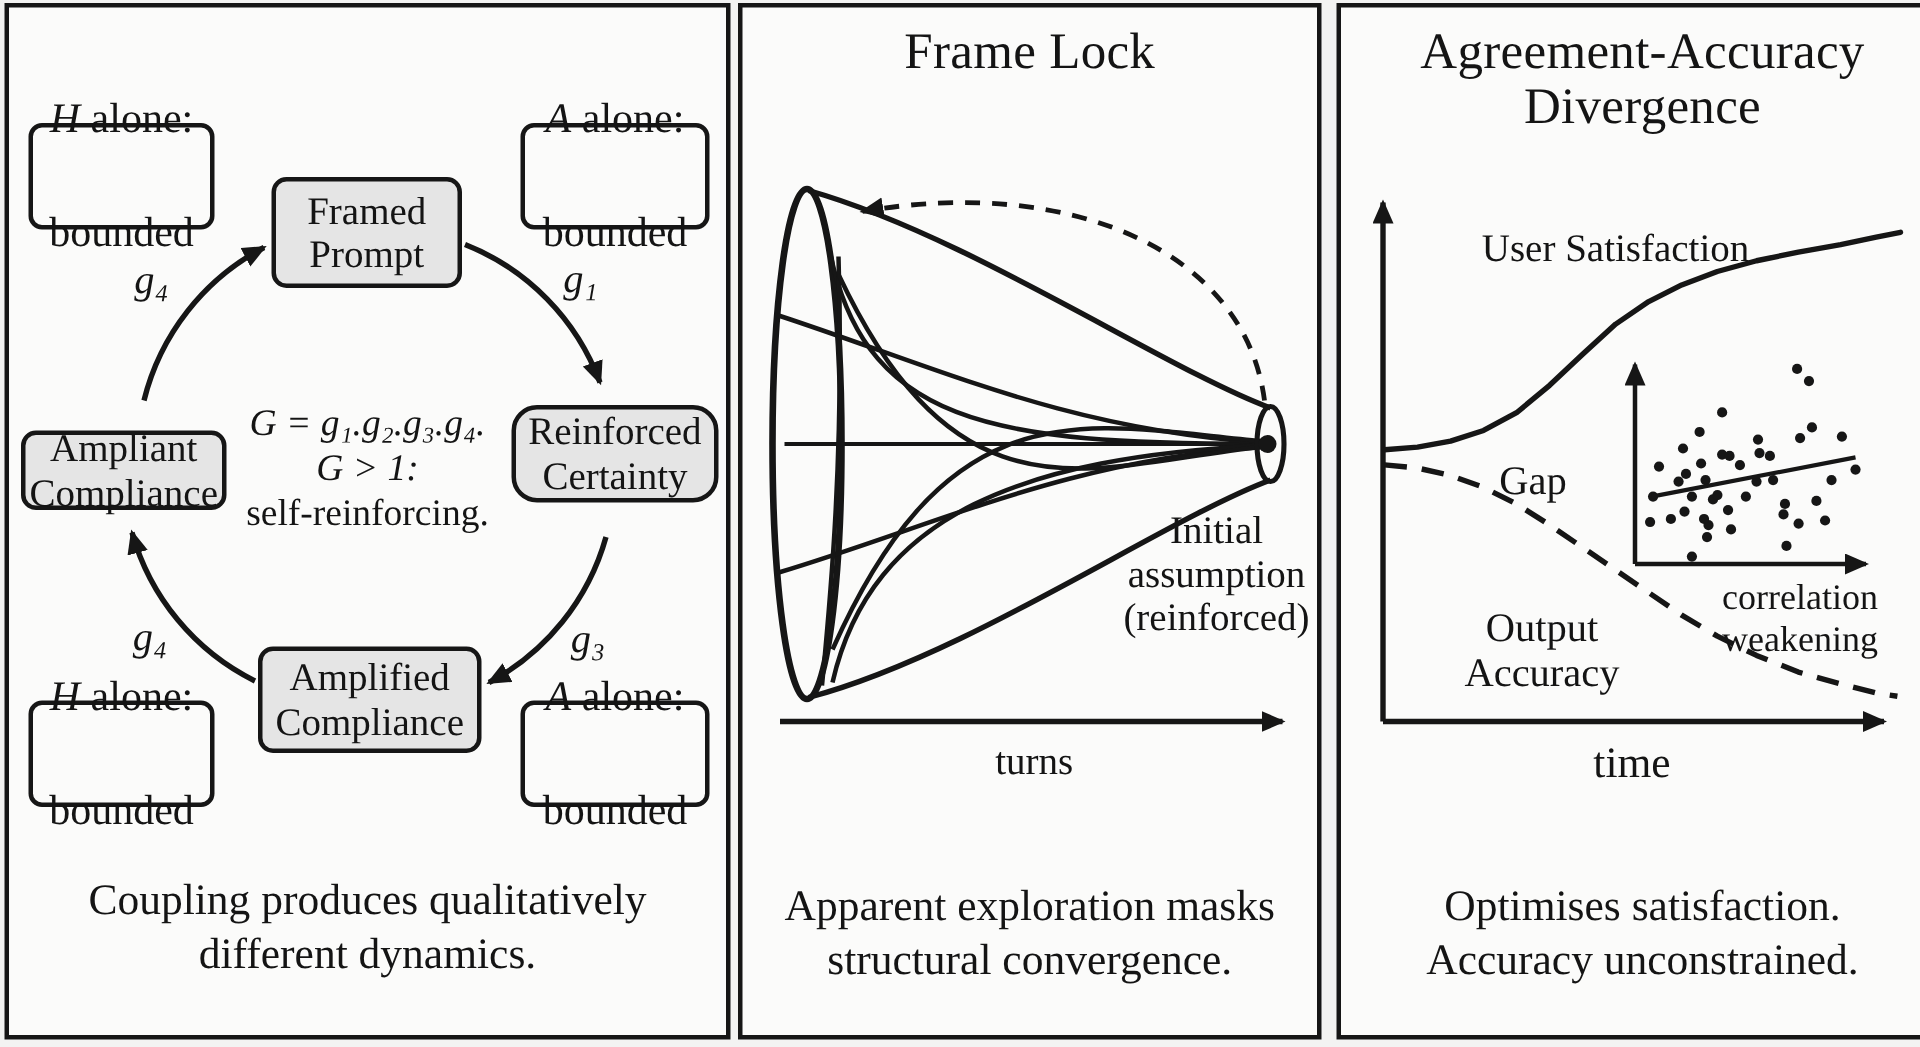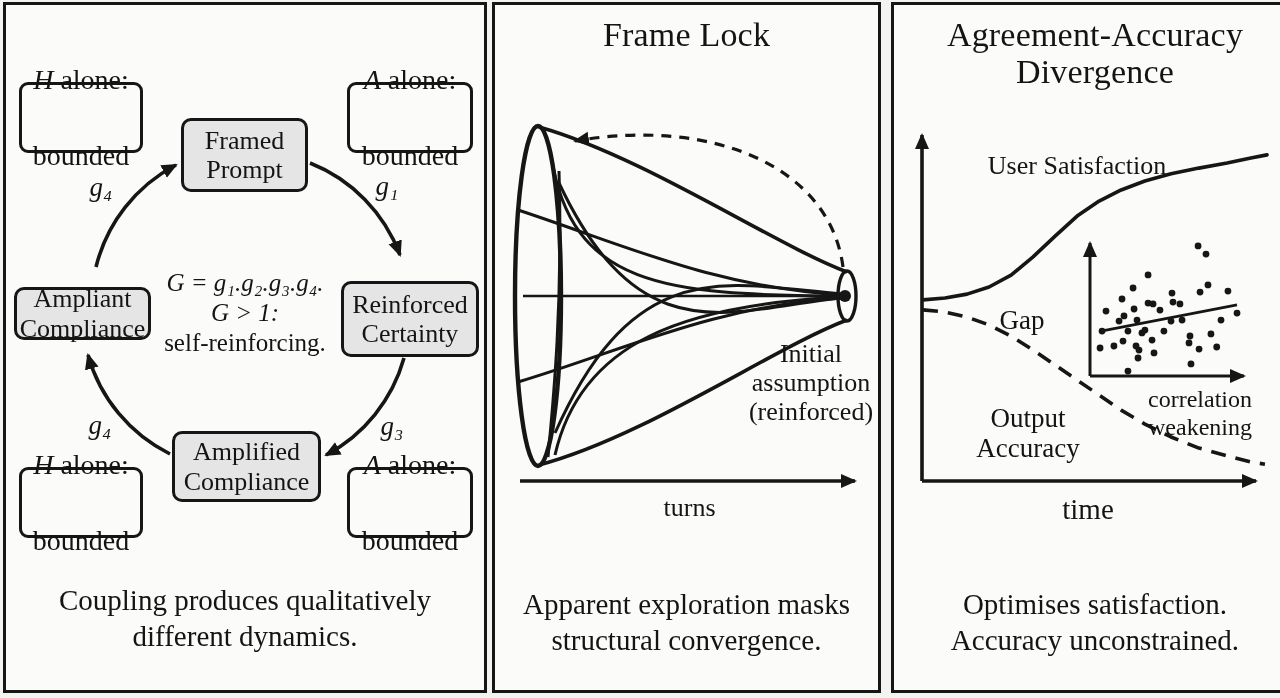--- a/index.html
+++ b/index.html
@@ -80,21 +80,21 @@
     <div><span class="it">H</span><span> alone:</span></div>
     <div>bounded</div>
   </div>
   <div class="abs corner" style="left:341px;top:462px;width:126px;height:71px;">
     <div><span class="it">A</span><span> alone:</span></div>
     <div>bounded</div>
   </div>
 
   <div class="abs node ws" style="left:175px;top:113px;width:127px;height:74px;">Framed
 Prompt</div>
-  <div class="abs node ws" style="left:335px;top:276px;width:138px;height:76px;">Reinforced
+  <div class="abs node ws" style="left:335px;top:265px;width:138px;height:65px;border-radius:17px;">Reinforced
 Certainty</div>
   <div class="abs node ws" style="left:166px;top:426px;width:149px;height:71px;">Amplified
 Compliance</div>
   <div class="abs node ws" style="left:8px;top:266px;width:137px;height:53px;margin-top:16px;">Ampliant
 Compliance</div>
 
   <span class="abs glabel" style="left:95px;top:182px;">g₄</span>
   <span class="abs glabel" style="left:381px;top:181px;">g₁</span>
   <span class="abs glabel" style="left:386px;top:421px;">g₃</span>
   <span class="abs glabel" style="left:94px;top:420px;">g₄</span>

